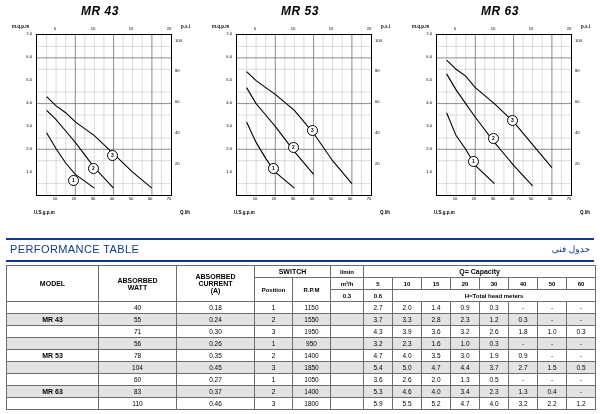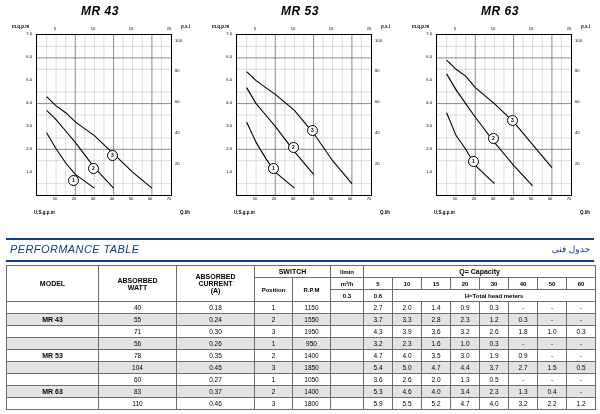--- a/index.html
+++ b/index.html
@@ -14,21 +14,21 @@
   .plot{position:absolute;left:26px;top:14px;width:134px;height:160px;border:1px solid #000;background:#fff;}
   .ylab-left{position:absolute;left:2px;font-size:4.2px;text-align:right;width:20px;}
   .ylab-right{position:absolute;right:-1px;font-size:4.2px;width:16px;text-align:left;}
   .xlab{position:absolute;font-size:4.2px;transform:translateX(-50%);}
   .unit{position:absolute;font-size:4.5px;font-weight:bold;}
   .curve{position:absolute;left:0;top:0;width:100%;height:100%;}
   .badge{position:absolute;width:9px;height:9px;border-radius:50%;border:1px solid #000;background:#fff;font-size:5px;line-height:9px;text-align:center;font-weight:bold;}
 
   
   .perf-head{position:relative;margin:2px 6px 0 6px;border-top:2px solid #123a8f;border-bottom:2px solid #123a8f;height:20px;}
-  .perf-head .t{position:absolute;left:4px;top:3px;font-size:11px;color:#123a8f;letter-spacing:.4px;font-style:italic;}
+  .perf-head .t{position:absolute;left:4px;top:3px;font-size:11px;color:#123a8f;letter-spacing:.4px;}
   .perf-head .ar{position:absolute;right:4px;top:4px;font-size:9px;color:#123a8f;}
 
   table.pt{border-collapse:collapse;width:588px;margin:3px 6px 0 6px;font-size:6.5px;table-layout:fixed;}
   table.pt td,table.pt th{border:1px solid #6d6d6d;text-align:center;vertical-align:middle;padding:0;height:11px;}
   .hdr{background:#ffffff;font-weight:bold;font-size:7px;}
   .sub{font-weight:bold;font-size:6px;}
   .rowA{background:#ffffff;}
   .rowB{background:#e3e3e3;}
   .model-cell{font-weight:bold;font-size:7px;}
   .qcap{font-weight:bold;font-size:7px;}

